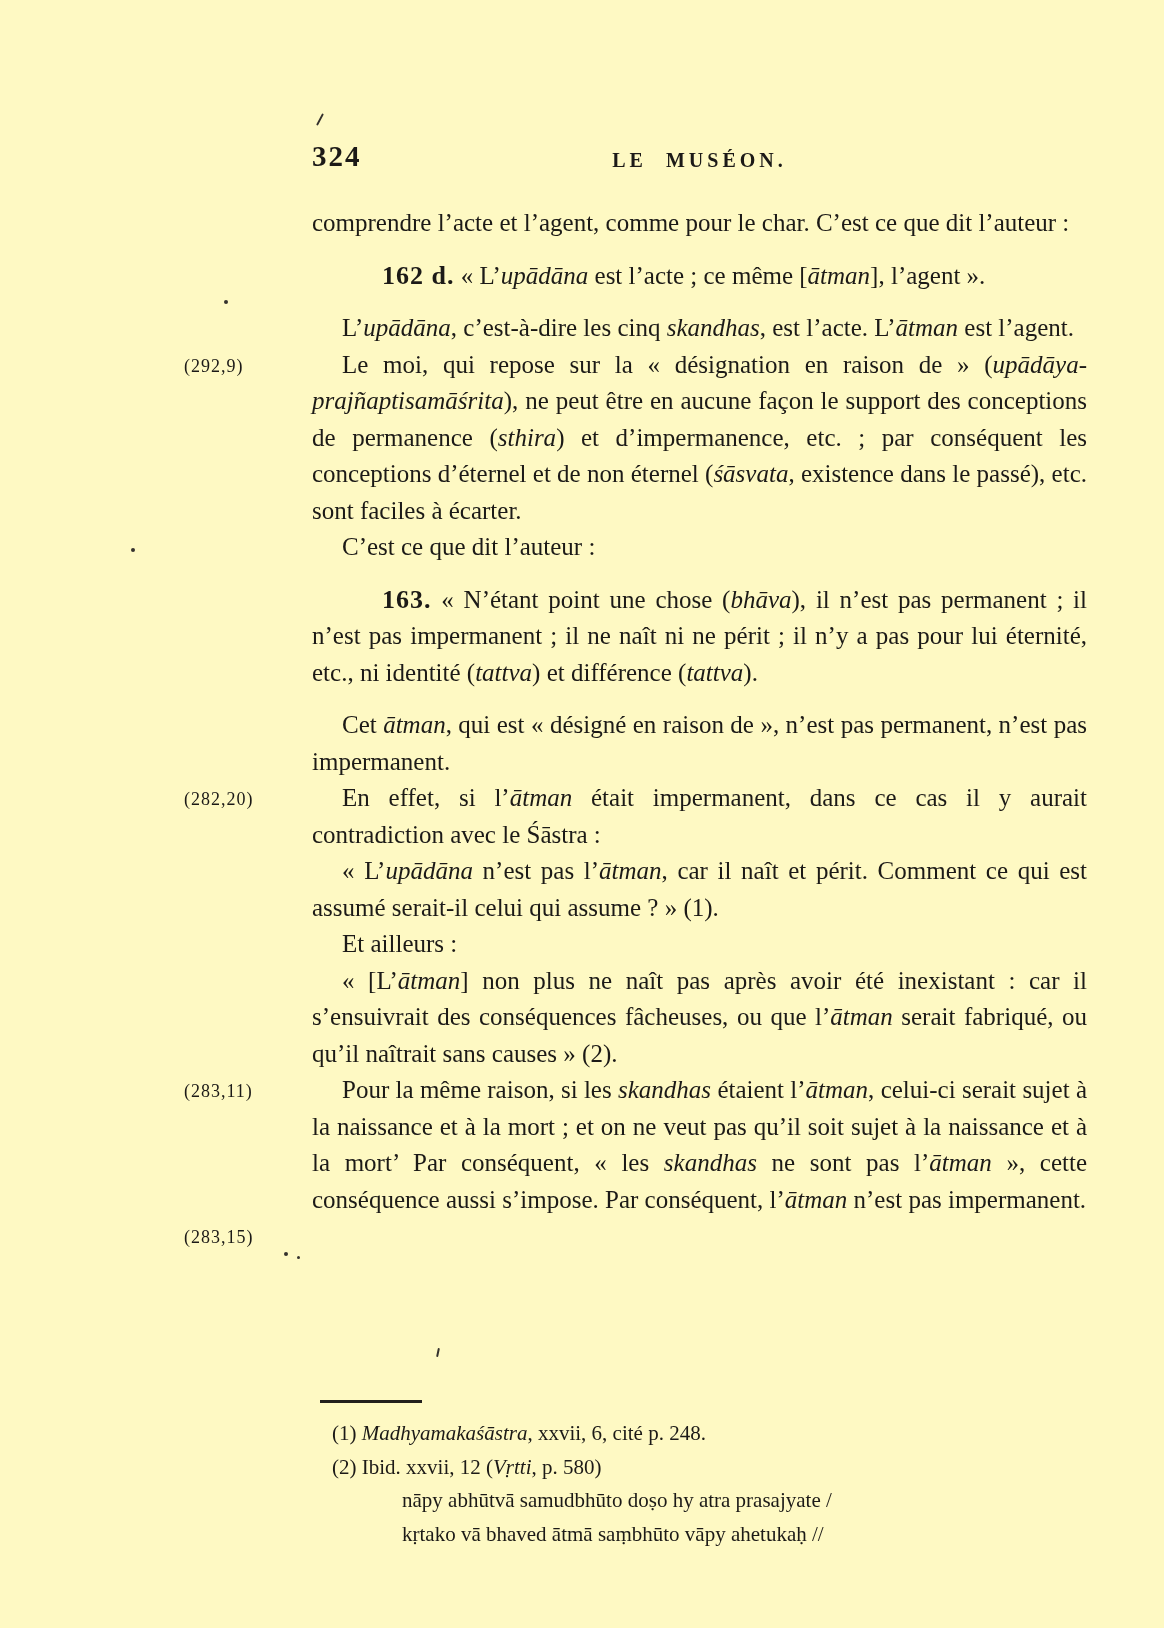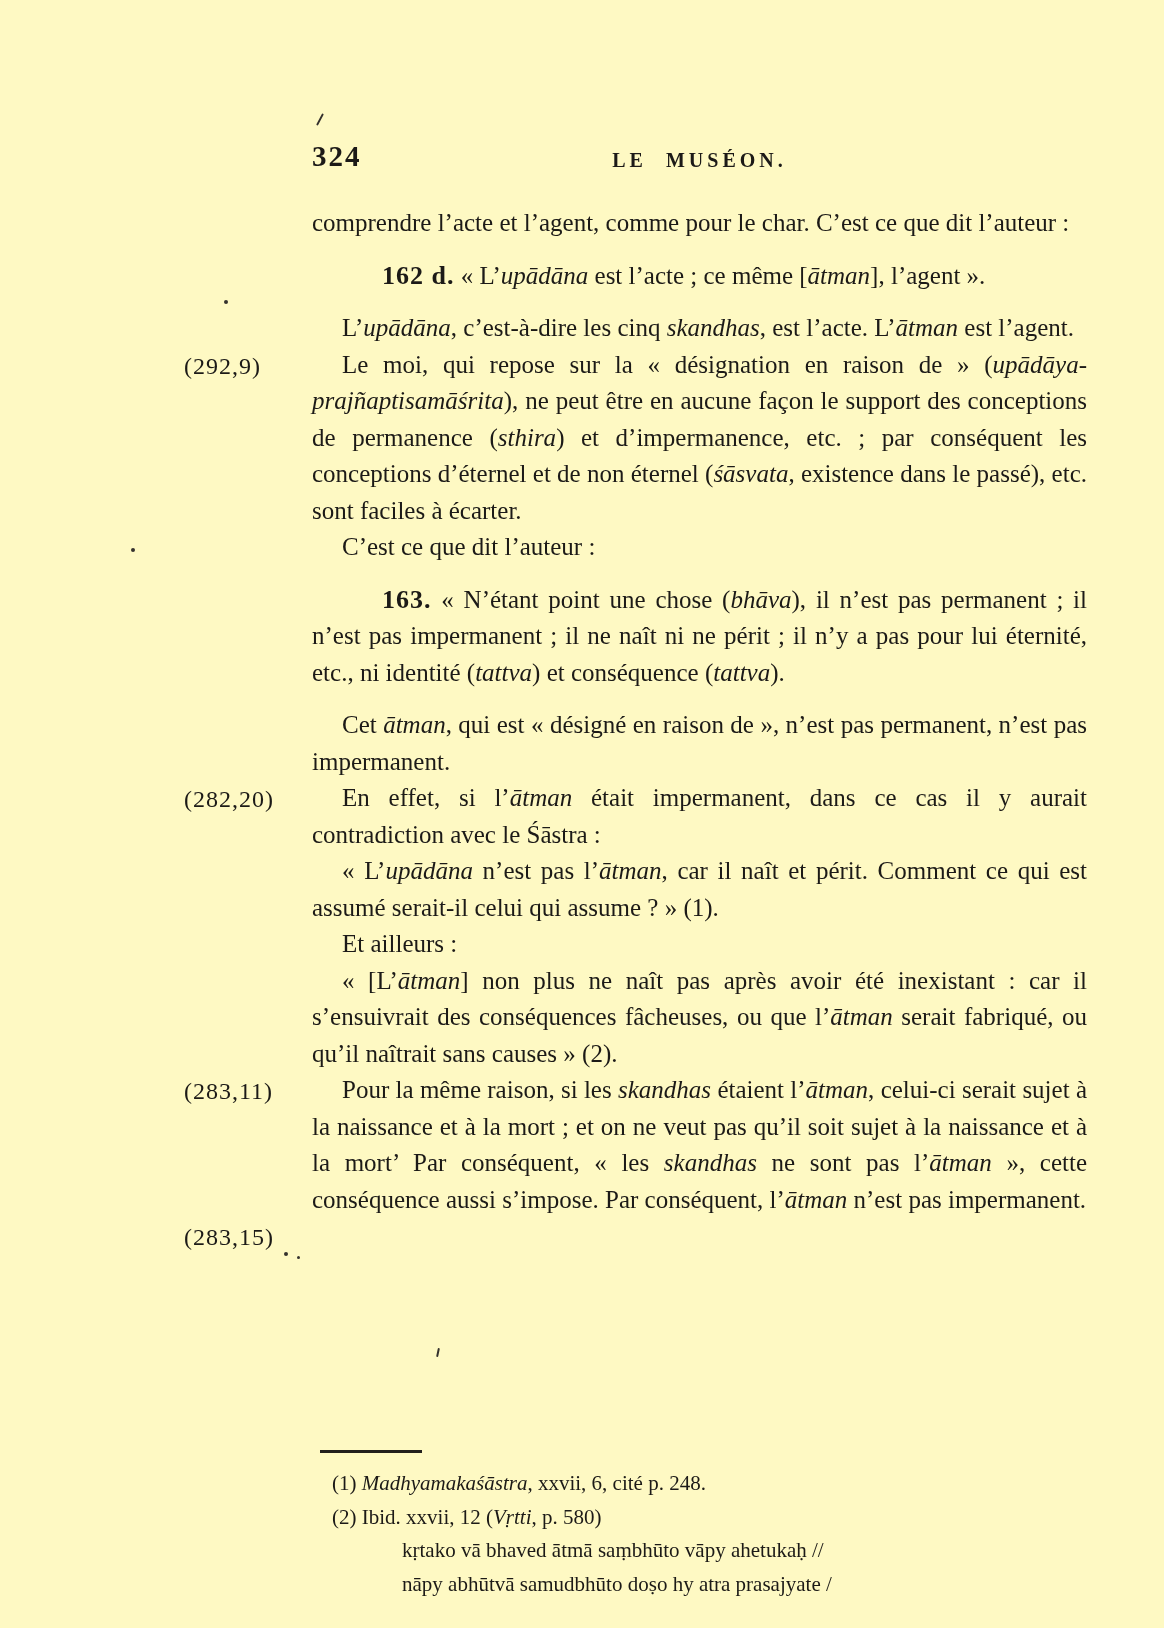--- a/index.html
+++ b/index.html
@@ -18,23 +18,23 @@
   .text-column { position:absolute; left:312px; top:205px; width:775px;
     font-size:25px; line-height:36.5px; text-align:justify; }
   .text-column p { margin:0; position:relative; text-indent:30px; }
   .text-column p.noindent { text-indent:0; }
   .text-column p.verse { margin:16px 0; }
   .text-column p.gap-top { margin-top:0; }
   .text-column p.gap-top-lg { }
   .it { font-style:italic; }
   .bd { font-weight:700; font-size:26px; letter-spacing:1px;margin-left:40px; }
   .margin-note { position:absolute; left:-128px; top:1px; text-indent:0;
-    font-size:24px; letter-spacing:1px; white-space:nowrap; }
+    font-size:18px; letter-spacing:1px; white-space:nowrap; }
   
-  .footnotes { position:absolute; left:312px; top:1446px; width:760px;
+  .footnotes { position:absolute; left:312px; top:1396px; width:760px;
     font-size:21px; line-height:33.5px; }
   .fn-rule { width:102px; height:3px; background:#23201c; margin:4px 0 14px 8px; }
   .footnotes p { margin:0; }
   .footnotes p.fn { padding-left:20px; }
   .footnotes p.fn-verse { padding-left:90px; }
   
   .artifact { position:absolute; background:#35322d; }
   .artifact.slash { width:2px; height:13px; transform:rotate(28deg); border-radius:1px; }
   .artifact.dot { width:4px; height:4px; border-radius:50%; }
   .artifact.tick { width:2px; height:9px; transform:rotate(12deg); border-radius:1px; }
@@ -48,37 +48,37 @@
     <span class="page-num">324</span>
     <span class="running-title">LE MUSÉON.</span>
   </div>
 
   <div class="text-column">
       <p class="noindent"><span>comprendre l’acte et l’agent, comme pour le char. C’est ce que dit l’auteur :</span></p>
       <p class="verse"><span class="bd">162 d.</span><span> « L’</span><span class="it">upādāna</span><span> est l’acte ; ce même [</span><span class="it">ātman</span><span>], l’agent ».</span></p>
       <p><span>L’</span><span class="it">upādāna</span><span>, c’est-à-dire les cinq </span><span class="it">skandhas</span><span>, est l’acte. L’</span><span class="it">ātman</span><span> est l’agent.</span></p>
       <p><span class="margin-note">(292,9)</span><span>Le moi, qui repose sur la « désignation en raison de » (</span><span class="it">upādāya-prajñaptisamāśrita</span><span>), ne peut être en aucune façon le support des conceptions de permanence (</span><span class="it">sthira</span><span>) et d’impermanence, etc. ; par conséquent les conceptions d’éternel et de non éternel (</span><span class="it">śāsvata</span><span>, existence dans le passé), etc. sont faciles à écarter.</span></p>
       <p><span>C’est ce que dit l’auteur :</span></p>
-      <p class="verse"><span class="bd">163.</span><span> « N’étant point une chose (</span><span class="it">bhāva</span><span>), il n’est pas permanent ; il n’est pas impermanent ; il ne naît ni ne périt ; il n’y a pas pour lui éternité, etc., ni identité (</span><span class="it">tattva</span><span>) et conséquence (</span><span class="it">tattva</span><span>).</span></p>
+      <p class="verse"><span class="bd">163.</span><span> « N’étant point une chose (</span><span class="it">bhāva</span><span>), il n’est pas permanent ; il n’est pas impermanent ; il ne naît ni ne périt ; il n’y a pas pour lui éternité, etc., ni identité (</span><span class="it">tattva</span><span>) et différence (</span><span class="it">tattva</span><span>).</span></p>
       <p class="gap-top"><span>Cet </span><span class="it">ātman</span><span>, qui est « désigné en raison de », n’est pas permanent, n’est pas impermanent.</span></p>
       <p><span class="margin-note">(282,20)</span><span>En effet, si l’</span><span class="it">ātman</span><span> était impermanent, dans ce cas il y aurait contradiction avec le Śāstra :</span></p>
       <p><span>« L’</span><span class="it">upādāna</span><span> n’est pas l’</span><span class="it">ātman</span><span>, car il naît et périt. Comment ce qui est assumé serait-il celui qui assume ? » (1).</span></p>
       <p><span>Et ailleurs :</span></p>
       <p><span>« [L’</span><span class="it">ātman</span><span>] non plus ne naît pas après avoir été inexistant : car il s’ensuivrait des conséquences fâcheuses, ou que l’</span><span class="it">ātman</span><span> serait fabriqué, ou qu’il naîtrait sans causes » (2).</span></p>
       <p><span class="margin-note">(283,11)</span><span>Pour la même raison, si les </span><span class="it">skandhas</span><span> étaient l’</span><span class="it">ātman</span><span>, celui-ci serait sujet à la naissance et à la mort ; et on ne veut pas qu’il soit sujet à la naissance et à la mort’ Par conséquent, « les </span><span class="it">skandhas</span><span> ne sont pas l’</span><span class="it">ātman</span><span> », cette conséquence aussi s’impose. Par conséquent, l’</span><span class="it">ātman</span><span> n’est pas impermanent.</span></p>
       <p class="gap-top-lg"><span class="margin-note">(283,15)</span></p>
     </div>
 
   <div class="footnotes">
     <div class="fn-rule"></div>
     <div>
         <p class="fn"><span>(1) </span><span class="it">Madhyamakaśāstra</span><span>, xxvii, 6, cité p. 248.</span></p>
         <p class="fn"><span>(2) Ibid. xxvii, 12 (</span><span class="it">Vṛtti</span><span>, p. 580)</span></p>
+        <p class="fn-verse"><span>nāpy abhūtvā samudbhūto doṣo hy atra prasajyate /</span></p>
         <p class="fn-verse"><span>kṛtako vā bhaved ātmā saṃbhūto vāpy ahetukaḥ //</span></p>
-        <p class="fn-verse"><span>nāpy abhūtvā samudbhūto doṣo hy atra prasajyate /</span></p>
       </div>
   </div>
 
   <div class="artifact slash" style="left:319px; top:113px;"></div>
   <div class="artifact dot" style="left:224px; top:300px;"></div>
   <div class="artifact dot" style="left:131px; top:548px;"></div>
   <div class="artifact dot" style="left:284px; top:1252px;"></div>
   <div class="artifact dot" style="left:297px; top:1256px; width:3px; height:3px;"></div>
   <div class="artifact tick" style="left:437px; top:1348px;"></div>
 </div>

